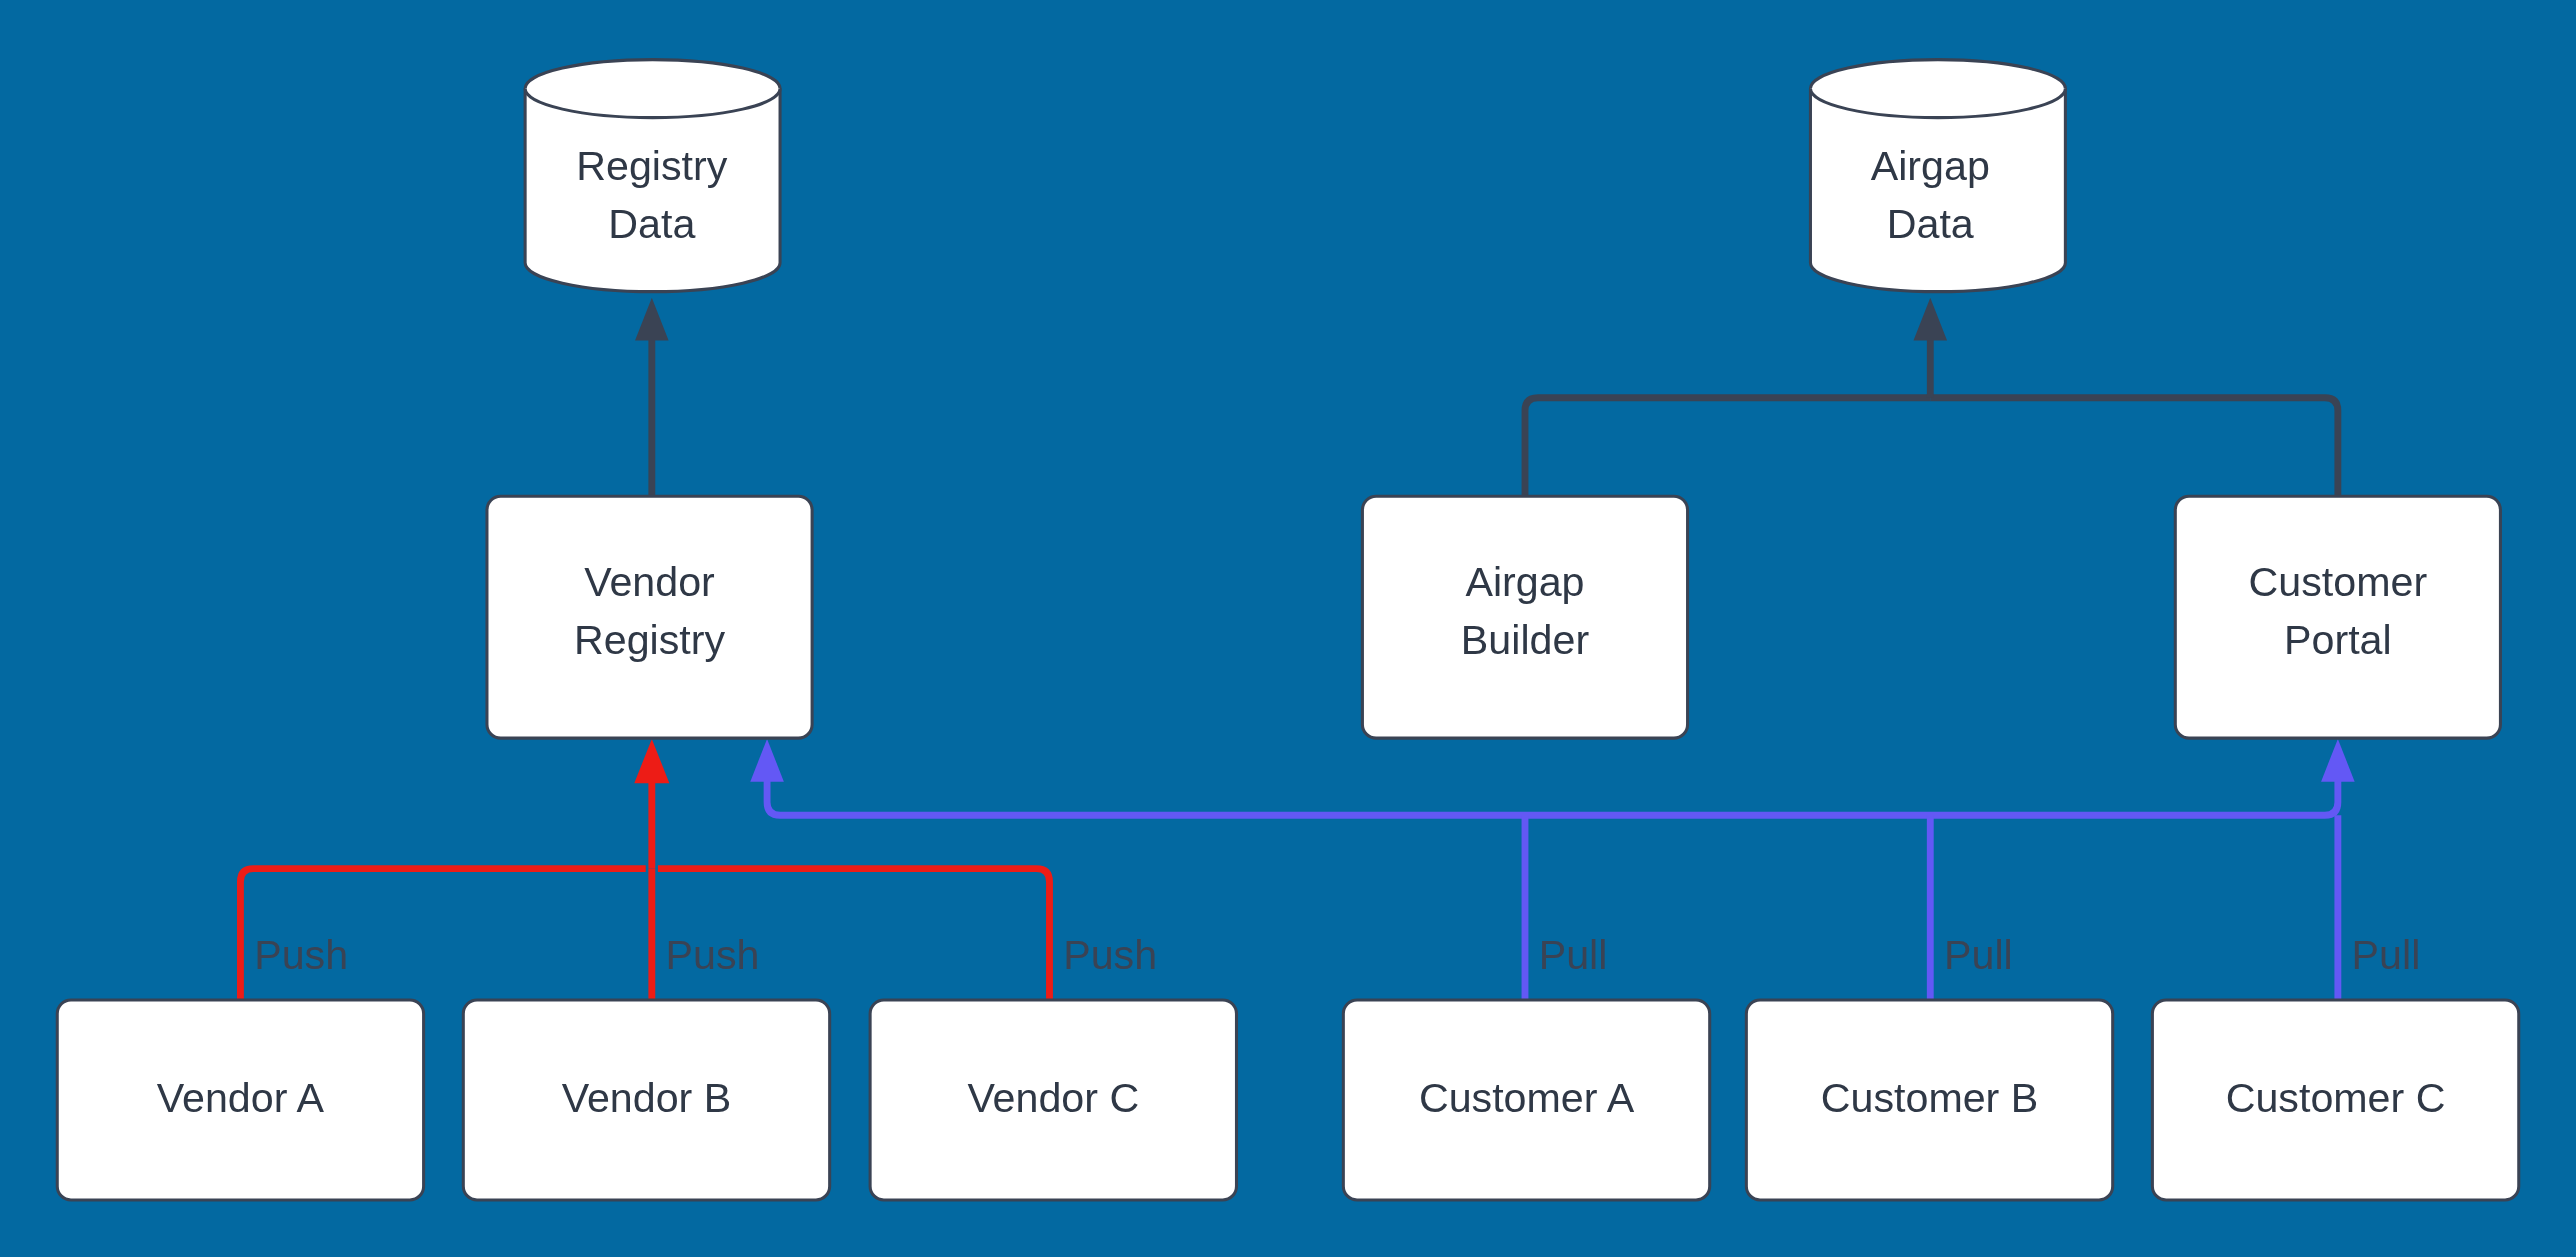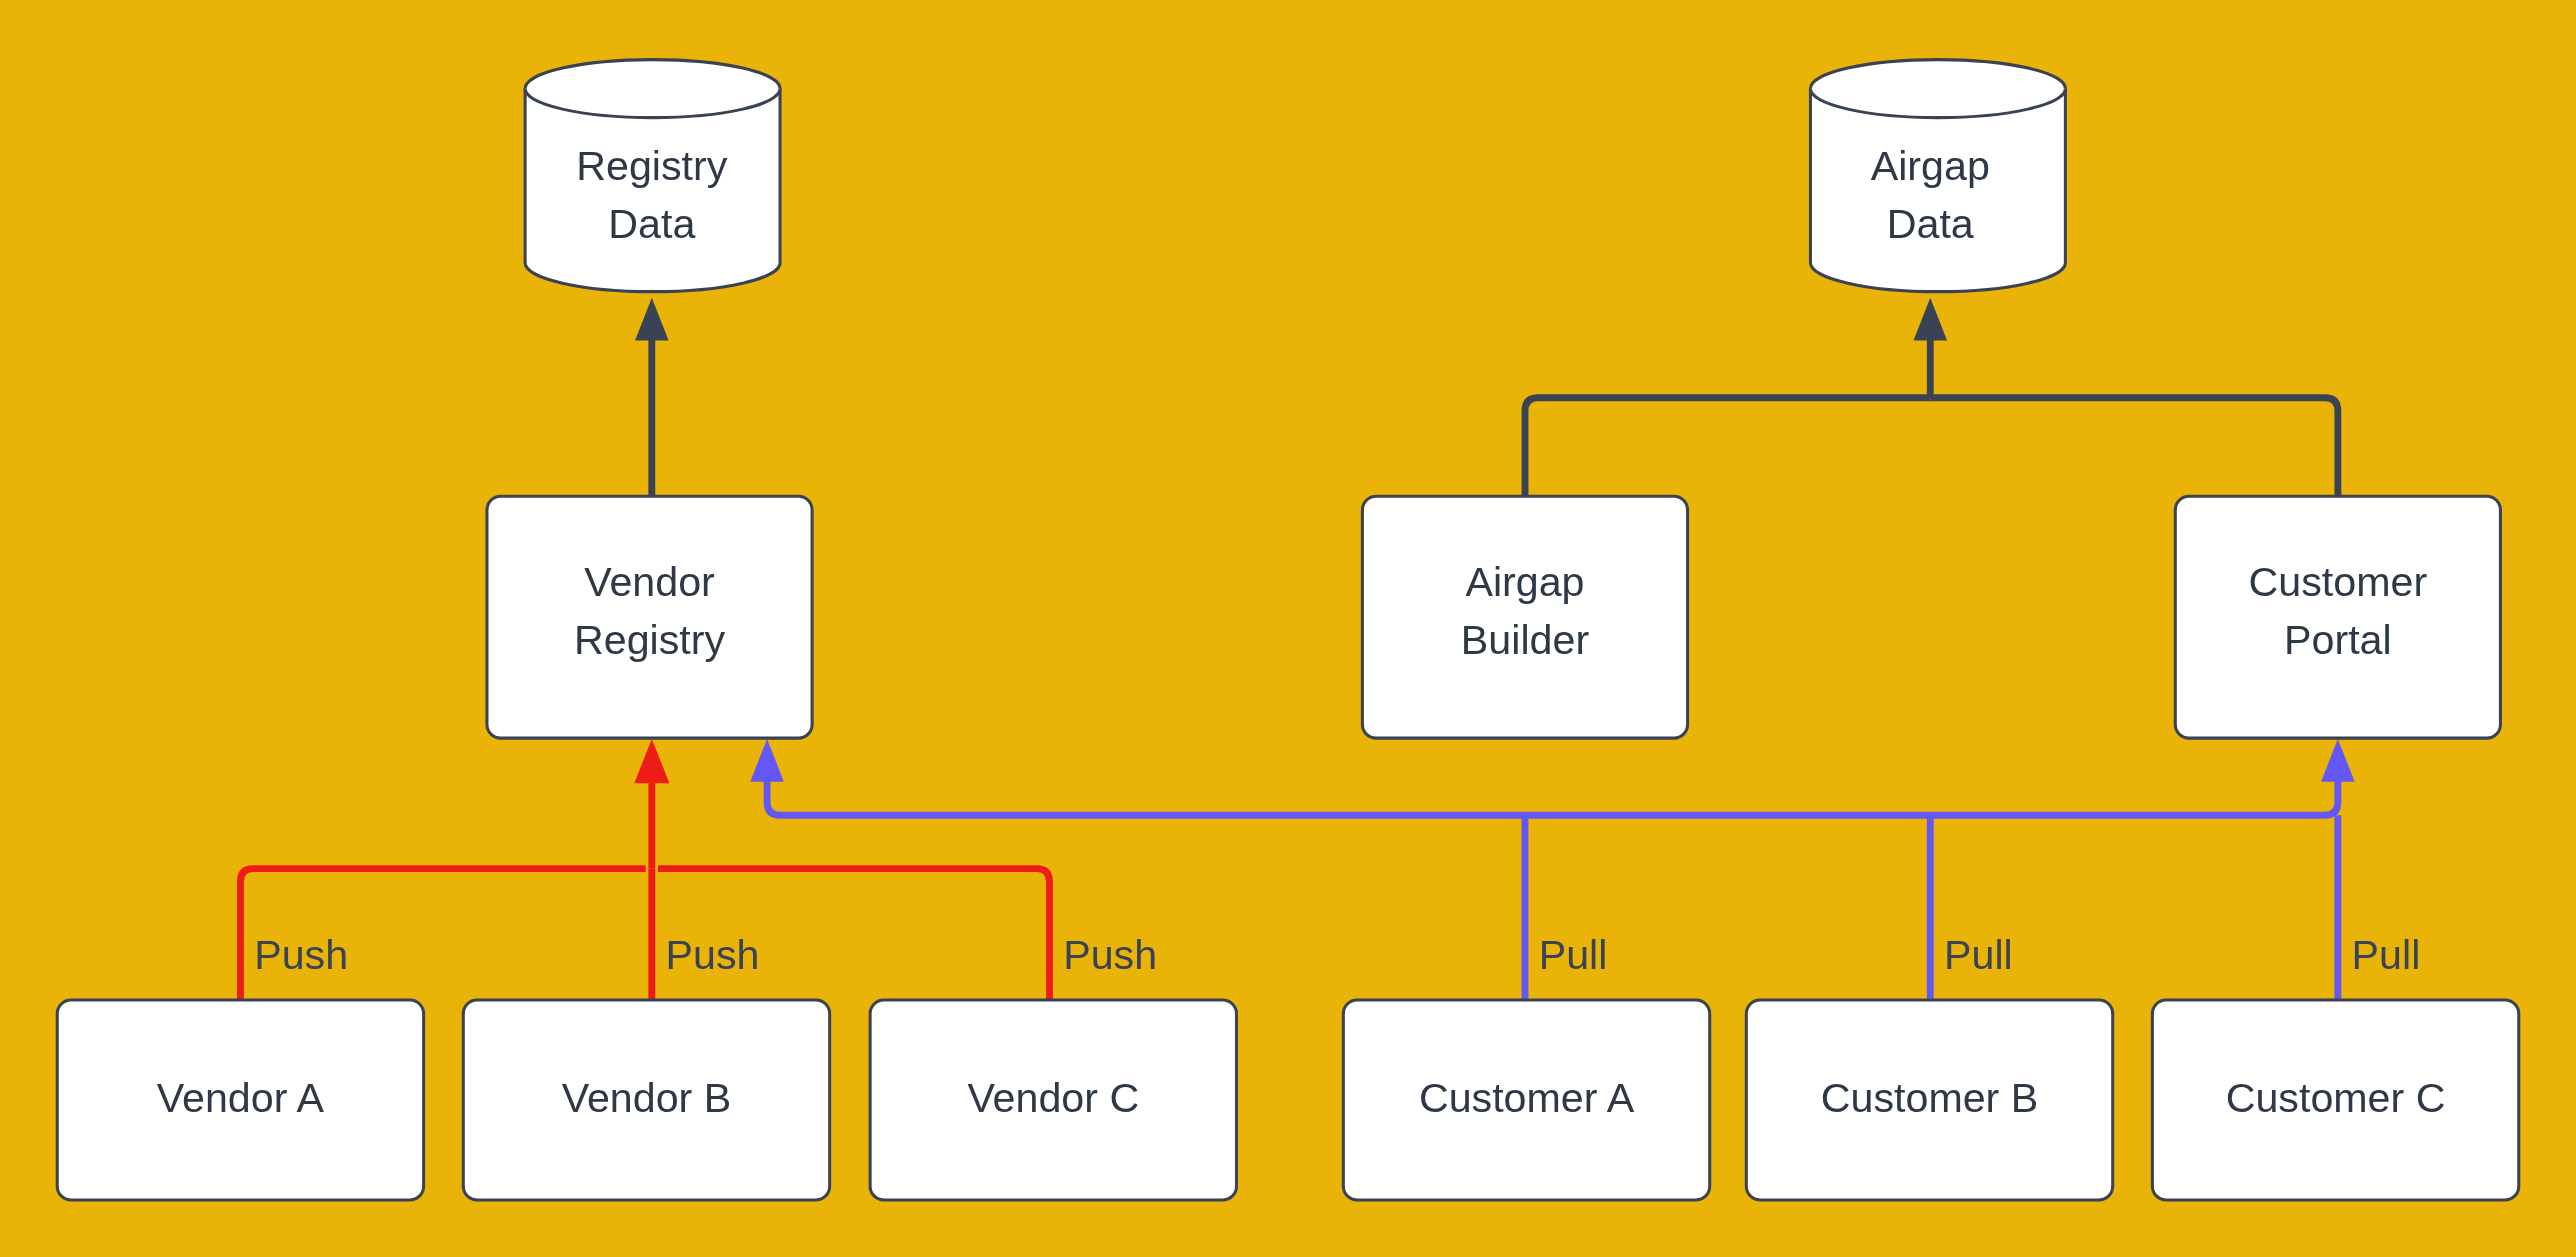--- a/index.html
+++ b/index.html
@@ -10,21 +10,21 @@
   body {
     width: 2576px;
     height: 1258px;
     font-family: "Liberation Sans", sans-serif;
     overflow: hidden;
   }
   #diagram-root {
     position: relative;
     width: 2576px;
     height: 1258px;
-    background: #eab308;
+    background: #0369a1;
   }
   svg.diagram-canvas {
     display: block;
     width: 2576px;
     height: 1258px;
   }
   .node-shape {
     fill: #ffffff;
     stroke: #3a4354;
     stroke-width: 4;

